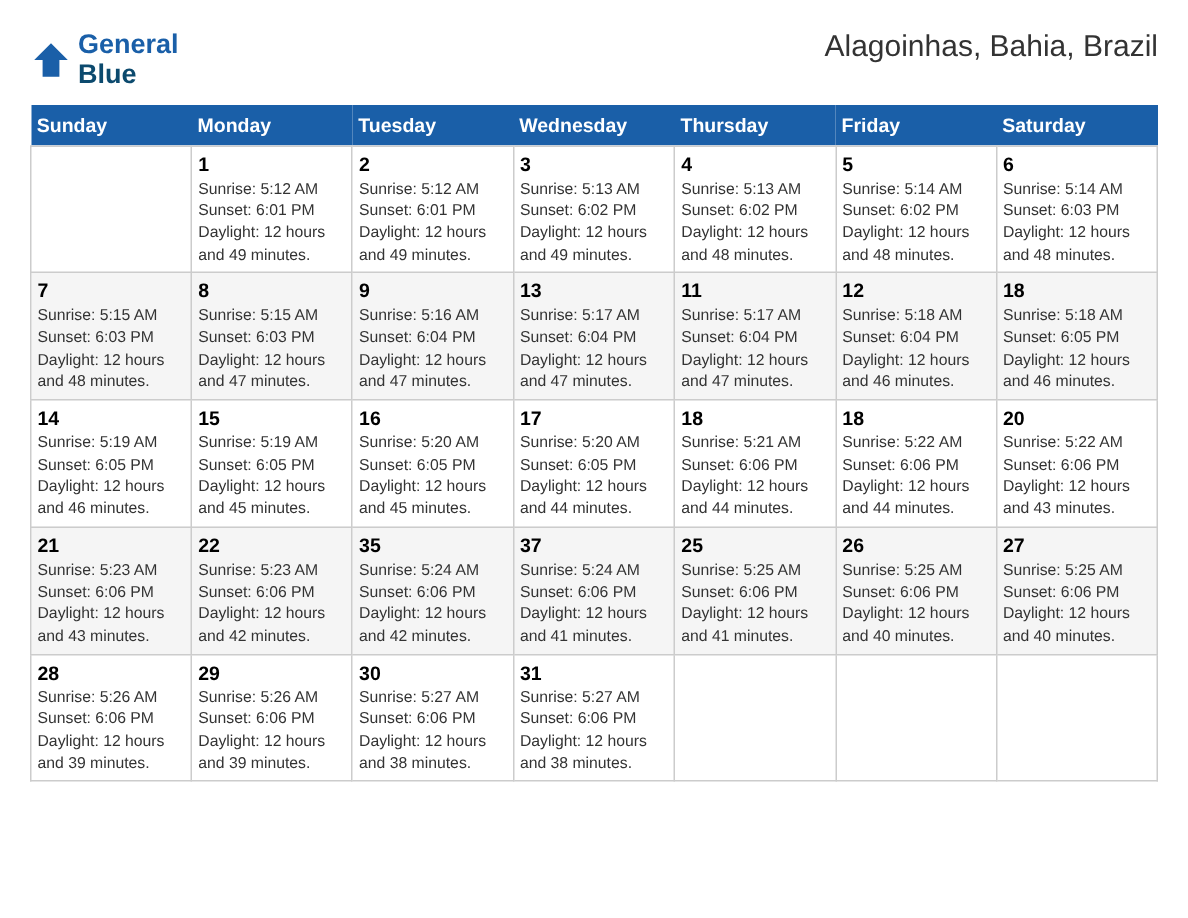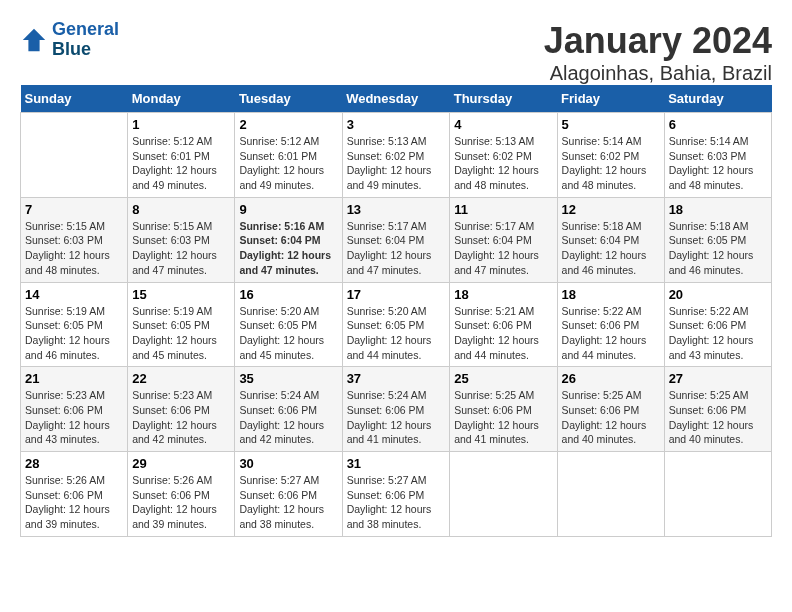--- a/index.html
+++ b/index.html
@@ -7,20 +7,21 @@
       font-family: Arial, sans-serif;
       background: #fff;
       width: 792px;
       min-height: 612px;
       padding: 20px;
     }
     .header {
       display: flex;
       justify-content: space-between;
       align-items: flex-start;
+      margin-bottom: 10px;
     }
     .logo {
       display: flex;
       align-items: center;
       gap: 4px;
     }
     .logo-text {
       font-size: 18px;
       font-weight: bold;
       color: #333;
@@ -91,21 +92,20 @@
   <div class="logo">
     <svg class="logo-icon" viewBox="0 0 40 40">
       <polygon points="20,4 36,20 28,20 28,36 12,36 12,20 4,20" fill="#1a5fa8"></polygon>
     </svg>
     <div class="logo-text">
       <div><span>General</span></div>
       <div><span style="color:#0c4a6e">Blue</span></div>
     </div>
   </div>
   <div class="title-block">
-    <div class="main-title">January 2024</div>
     <div class="subtitle">Alagoinhas, Bahia, Brazil</div>
   </div>
 </div>
 
 <table>
   <thead>
     <tr id="header-row">
         <th>Sunday</th>
         <th>Monday</th>
         <th>Tuesday</th>
@@ -171,21 +171,21 @@
         </td>
         <td>
           <div class="day-num">8</div>
           <div class="day-info" style="white-space: pre-line;">Sunrise: 5:15 AM
 Sunset: 6:03 PM
 Daylight: 12 hours
 and 47 minutes.</div>
         </td>
         <td>
           <div class="day-num">9</div>
-          <div class="day-info" style="white-space: pre-line; font-weight: bold;">Sunrise: 5:16 AM
+          <div class="day-info" style="white-space: pre-line;">Sunrise: 5:16 AM
 Sunset: 6:04 PM
 Daylight: 12 hours
 and 47 minutes.</div>
         </td>
         <td>
           <div class="day-num">13</div>
           <div class="day-info" style="white-space: pre-line;">Sunrise: 5:17 AM
 Sunset: 6:04 PM
 Daylight: 12 hours
 and 47 minutes.</div>

